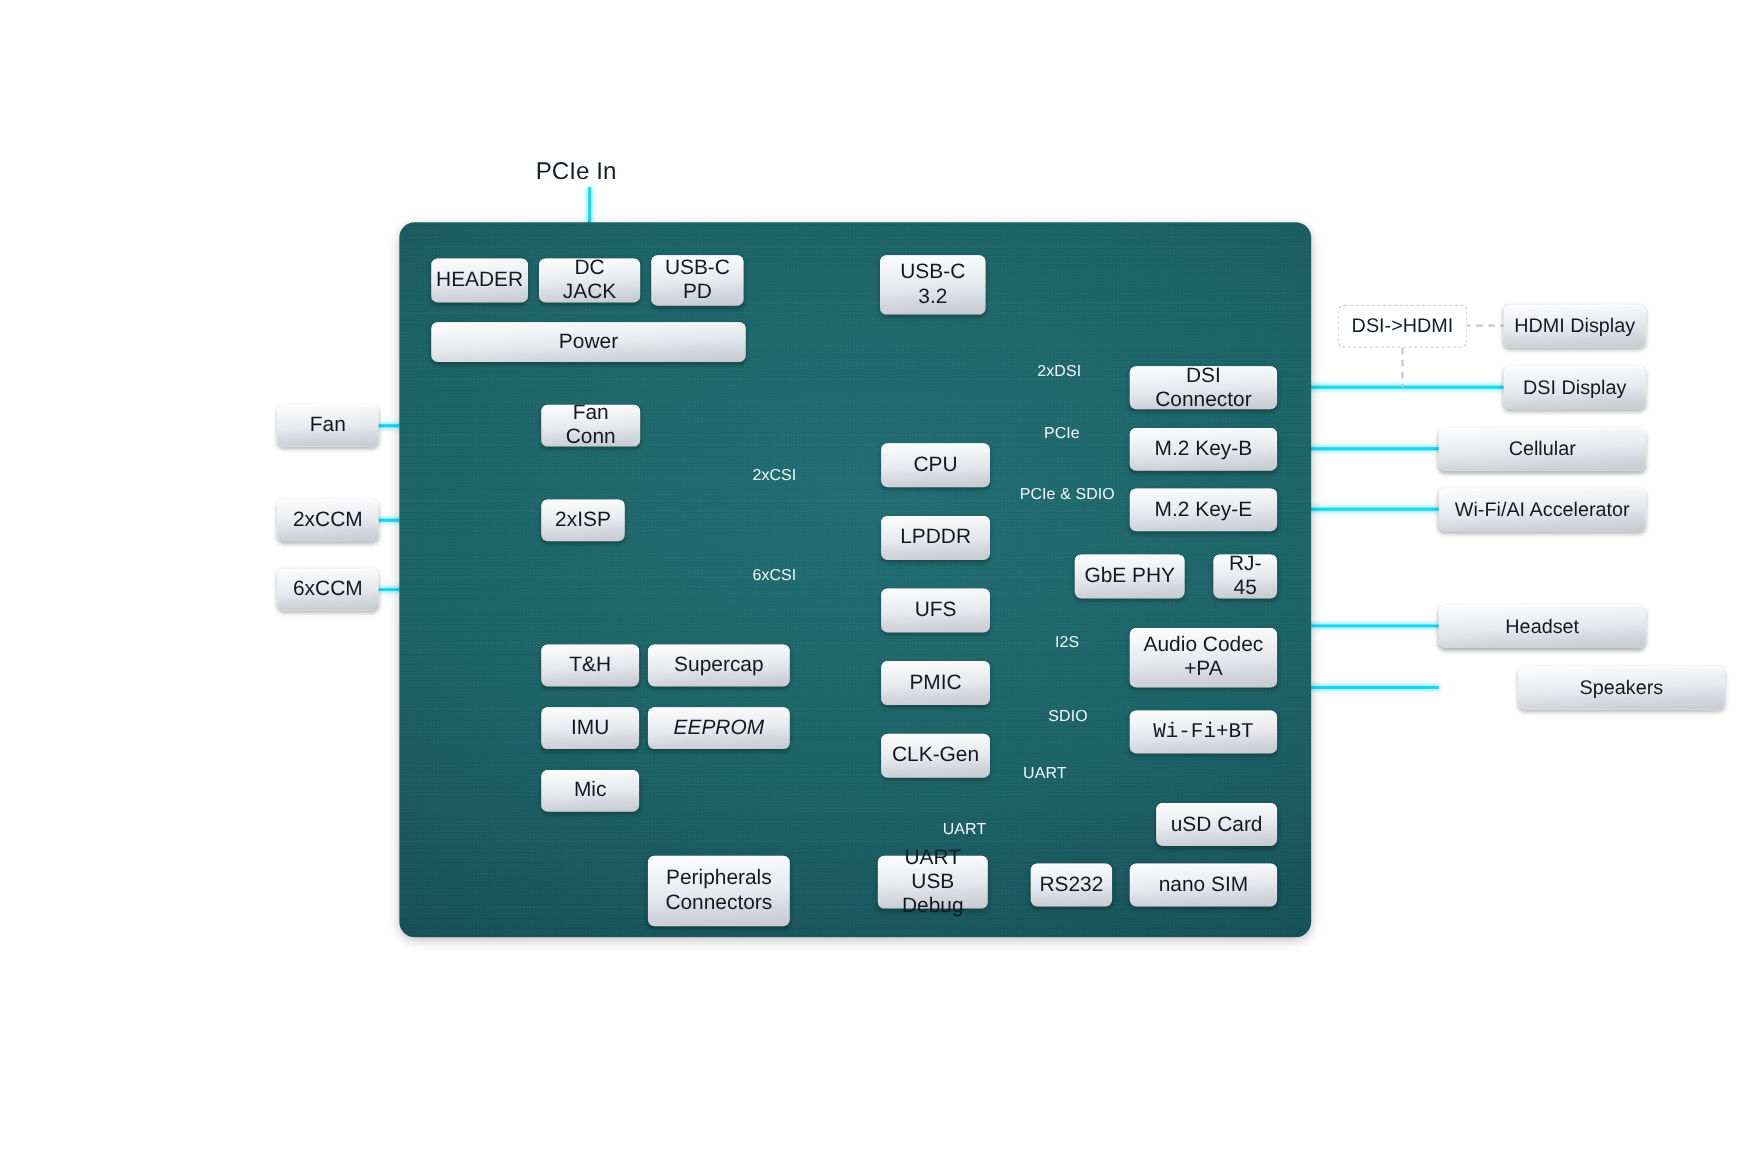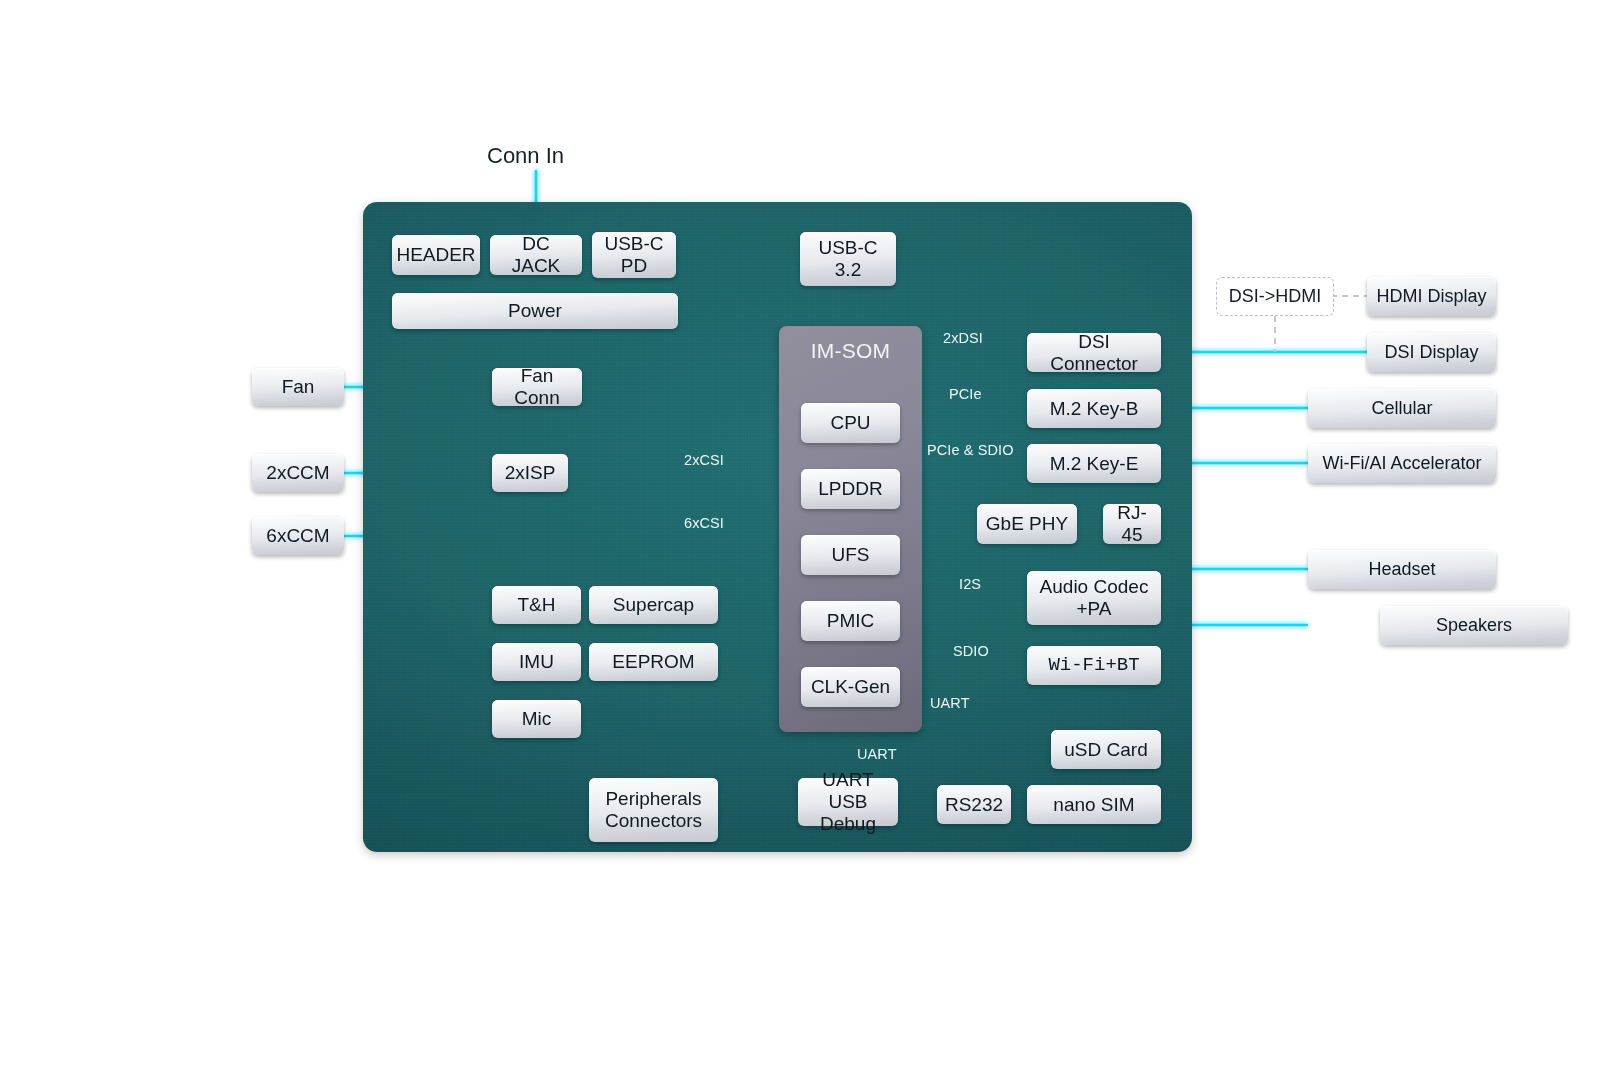--- a/index.html
+++ b/index.html
@@ -141,21 +141,21 @@
     </g>
 
     <g stroke="#c2c7ce" stroke-width="2" fill="none" stroke-dasharray="6 5">
       <line x1="1331" y1="296" x2="1367" y2="296"></line>
       <line x1="1275" y1="316" x2="1275" y2="352"></line>
     </g>
   </svg>
 
   <div class="board"></div>
 
-  <div class="plain-label" style="left:487px;top:143px;">Conn In</div>
+  <div class="plain-label" style="left:487px;top:143px;">PCIe In</div>
 
   <div class="box" style="left:392px;top:235px;width:88px;height:40px;">HEADER</div>
 
   <div class="box" style="left:490px;top:235px;width:92px;height:40px;">DC JACK</div>
 
   <div class="box" style="left:592px;top:232px;width:84px;height:46px;flex-direction:column;">
     <span>USB-C</span>
     <span>PD</span>
   </div>
 
@@ -165,36 +165,33 @@
 
   <div class="box" style="left:252px;top:368px;width:92px;height:38px;">Fan</div>
   <div class="box" style="left:252px;top:454px;width:92px;height:38px;">2xCCM</div>
   <div class="box" style="left:252px;top:517px;width:92px;height:38px;">6xCCM</div>
 
   <div class="box" style="left:492px;top:454px;width:76px;height:38px;">2xISP</div>
 
   <div class="box" style="left:492px;top:586px;width:89px;height:38px;">T&amp;H</div>
   <div class="box" style="left:589px;top:586px;width:129px;height:38px;">Supercap</div>
   <div class="box" style="left:492px;top:643px;width:89px;height:38px;">IMU</div>
-  <div class="box" style="left:589px;top:643px;width:129px;height:38px;">EEPROM</div>
+  <div class="box" style="left:589px;top:643px;width:129px;height:38px;font-style:italic;">EEPROM</div>
   <div class="box" style="left:492px;top:700px;width:89px;height:38px;">Mic</div>
 
   <div class="box" style="left:589px;top:778px;width:129px;height:64px;flex-direction:column;">
     <span>Peripherals</span>
     <span>Connectors</span>
   </div>
 
   <div class="box" style="left:800px;top:232px;width:96px;height:54px;flex-direction:column;">
     <span>USB-C</span>
     <span>3.2</span>
   </div>
 
-  <div class="som">
-    <div class="som-title">IM-SOM</div>
-  </div>
   <div class="box" style="left:801px;top:403px;width:99px;height:40px;">CPU</div>
   <div class="box" style="left:801px;top:469px;width:99px;height:40px;">LPDDR</div>
   <div class="box" style="left:801px;top:535px;width:99px;height:40px;">UFS</div>
   <div class="box" style="left:801px;top:601px;width:99px;height:40px;">PMIC</div>
   <div class="box" style="left:801px;top:667px;width:99px;height:40px;">CLK-Gen</div>
 
   <div class="box" style="left:1027px;top:333px;width:134px;height:39px;">DSI Connector</div>
   <div class="box" style="left:1027px;top:389px;width:134px;height:39px;">M.2 Key-B</div>
   <div class="box" style="left:1027px;top:444px;width:134px;height:39px;">M.2 Key-E</div>
   <div class="box" style="left:977px;top:504px;width:100px;height:40px;">GbE PHY</div>
@@ -223,16 +220,16 @@
   <div class="box" style="left:1308px;top:550px;width:188px;height:39px;font-size:18px;">Headset</div>
   <div class="box" style="left:1380px;top:606px;width:188px;height:39px;font-size:18px;">Speakers</div>
 
   <div class="wire-label" style="left:943px;top:330px;">2xDSI</div>
   <div class="wire-label" style="left:949px;top:386px;">PCIe</div>
   <div class="wire-label" style="left:927px;top:442px;">PCIe &amp; SDIO</div>
   <div class="wire-label" style="left:959px;top:576px;">I2S</div>
   <div class="wire-label" style="left:953px;top:643px;">SDIO</div>
   <div class="wire-label" style="left:930px;top:695px;">UART</div>
   <div class="wire-label" style="left:857px;top:746px;">UART</div>
-  <div class="wire-label" style="left:684px;top:452px;">2xCSI</div>
+  <div class="wire-label" style="left:684px;top:424px;">2xCSI</div>
   <div class="wire-label" style="left:684px;top:515px;">6xCSI</div>
 
 </div>
 
 </body></html>

